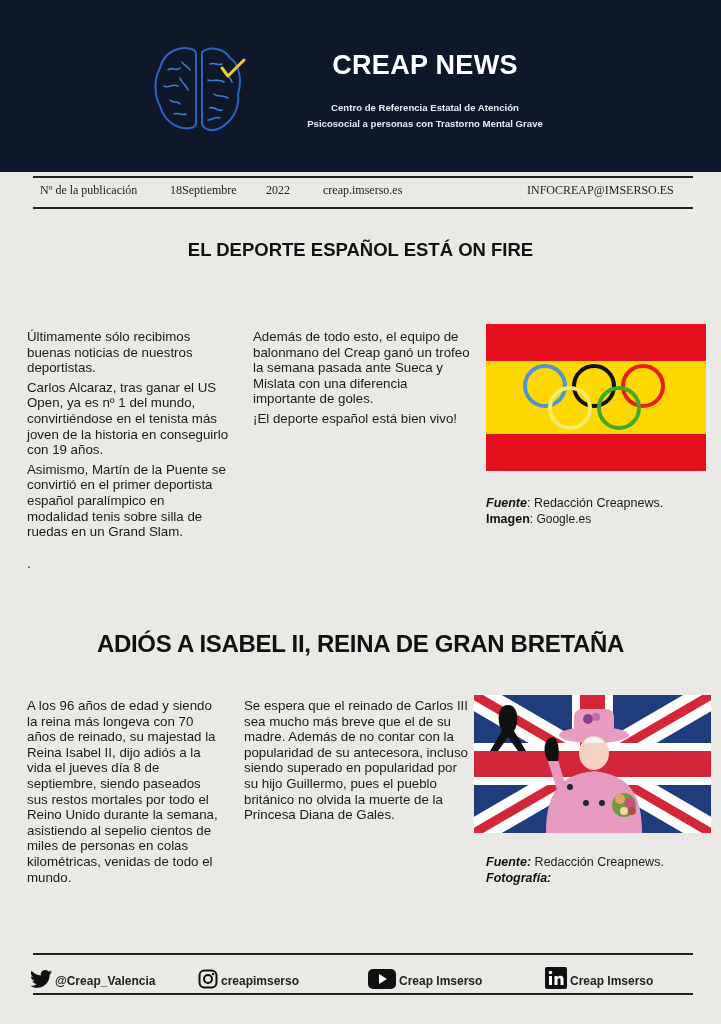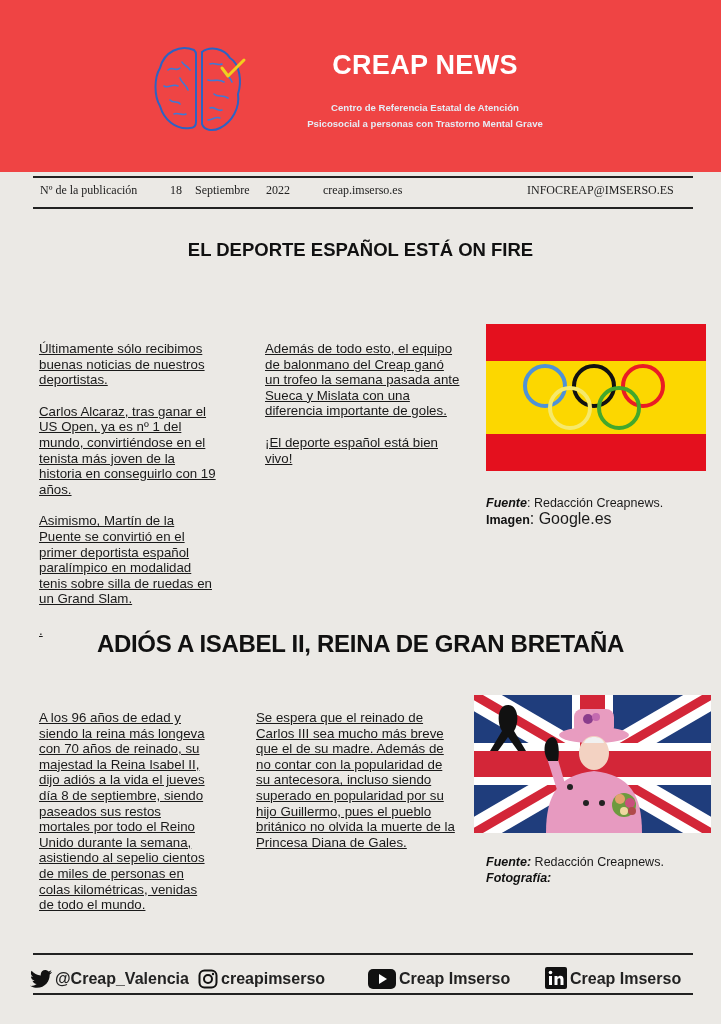--- a/index.html
+++ b/index.html
@@ -5,21 +5,21 @@
     html, body { margin: 0; padding: 0; }
     body {
       width: 721px; height: 1024px; overflow: hidden;
       background: #ebe9e5;
       font-family: "Liberation Sans", sans-serif;
       color: #111;
       position: relative;
     }
     .header {
       position: absolute; left: 0; top: 0; width: 721px; height: 172px;
-      background: #ef4444;
+      background: #0f172a;
     }
     .logo { position: absolute; left: 150px; top: 42px; width: 100px; height: 92px; }
     .brand-title {
       position: absolute; left: 290px; top: 50px; width: 270px; text-align: center;
       color: #fff; font-weight: bold; font-size: 27px; letter-spacing: 0.3px;
     }
     .brand-sub {
       position: absolute; left: 270px; top: 100px; width: 310px; text-align: center;
       color: #e6ecf5; font-family: Liberation Sans, sans-serif; font-weight: bold;
       font-size: 9.6px; line-height: 16px;
@@ -30,28 +30,28 @@
       font-size: 12px; color: #222; font-family: Liberation Serif, serif;
     }
     .meta-row span { position: absolute; top: 0; white-space: nowrap; }
     .section-title {
       position: absolute; left: 0; width: 721px; text-align: center;
       font-weight: bold; color: #111;
     }
     .col {
       position: absolute; font-size: 13.3px; line-height: 15.6px; color: #1a1a1a;
     }
-    .col p { margin: 16px; text-decoration: underline; }
+    .col p { margin: 4px; }
     .caption { position: absolute; font-size: 12.5px; line-height: 16px; color: #1a1a1a; }
     .caption b, .caption i { color: #111; text-align: right; }
     .flag-es { position: absolute; left: 486px; top: 324px; width: 220px; height: 147px; }
     .flag-uk { position: absolute; left: 474px; top: 695px; width: 237px; height: 138px; overflow: hidden; }
     .footer-row { position: absolute; left: 30px; top: 963px; width: 660px; height: 26px; }
     .social { position: absolute; top: 0; height: 26px; display: flex; align-items: flex-end; gap: 3px; }
-    .social-label { font-size: 16px; font-weight: bold; color: #222; padding-bottom: 1px; }
+    .social-label { font-size: 12px; font-weight: bold; color: #222; padding-bottom: 1px; }
     .social svg { display: block; }
   </style>
 </head>
 <body>
 
 <div class="header">
   <svg class="logo" viewBox="0 0 100 92">
     <g fill="none" stroke="#2c63c4" stroke-width="2">
       <path d="M44 8 C30 2 14 10 10 26 C4 36 4 54 10 64 C14 78 26 88 40 86 C44 86 46 84 46 80 L46 12 C46 10 45 9 44 8 Z"></path>
       <path d="M52 10 C60 4 74 6 80 16 C90 22 92 40 88 52 C90 66 82 80 70 86 C62 90 54 88 52 82 L52 10 Z"></path>
@@ -76,21 +76,21 @@
   <div class="brand-sub">
     <div>Centro de Referencia Estatal de Atención</div>
     <div>Psicosocial a personas con Trastorno Mental Grave</div>
   </div>
 </div>
 
 <div class="hr" style="top:176px"></div>
 <div class="meta-row">
   <span style="left:0">Nº de la publicación</span>
   <span style="left:130px">18</span>
-  <span style="left:155px">Septiembre</span>
+  <span style="left:142px">Septiembre</span>
   <span style="left:226px">2022</span>
   <span style="left:283px">creap.imserso.es</span>
   <span style="left:487px">INFOCREAP@IMSERSO.ES</span>
 </div>
 <div class="hr" style="top:207px"></div>
 
 <div class="section-title" style="top:239px;font-size:18.5px">EL DEPORTE ESPAÑOL ESTÁ ON FIRE</div>
 
 <div class="col" style="left:23px;top:325px;width:210px">
   <p>Últimamente sólo recibimos buenas noticias de nuestros deportistas.</p>
@@ -110,21 +110,21 @@
   <g fill="none" stroke-width="4">
     <circle cx="59" cy="62" r="20" stroke="#4f92d6"></circle>
     <circle cx="108" cy="62" r="20" stroke="#111"></circle>
     <circle cx="157" cy="62" r="20" stroke="#ea1b24"></circle>
     <circle cx="84" cy="84" r="20" stroke="#f6e96b"></circle>
     <circle cx="133" cy="84" r="20" stroke="#43a82c"></circle>
   </g>
 </svg>
 <div class="caption" style="left:486px;top:495px;width:230px">
   <div><b><i>Fuente</i></b><span>: Redacción Creapnews.</span></div>
-  <div><b>Imagen</b><span style="font-size:16px">: Google.es</span></div>
+  <div><b>Imagen</b><span style="font-size:12px">: Google.es</span></div>
 </div>
 
 <div class="section-title" style="top:630px;font-size:24px;font-family:'Liberation Sans Narrow','Liberation Sans',sans-serif;letter-spacing:-0.3px">ADIÓS A ISABEL II, REINA DE GRAN BRETAÑA</div>
 
 <div class="col" style="left:23px;top:694px;width:200px">
   <p>A los 96 años de edad y siendo la reina más longeva con 70 años de reinado, su majestad la Reina Isabel II, dijo adiós a la vida el jueves día 8 de septiembre, siendo paseados sus restos mortales por todo el Reino Unido durante la semana, asistiendo al sepelio cientos de miles de personas en colas kilométricas, venidas de todo el mundo.</p>
 </div>
 
 <div class="col" style="left:240px;top:694px;width:236px">
   <p>Se espera que el reinado de Carlos III sea mucho más breve que el de su madre. Además de no contar con la popularidad de su antecesora, incluso siendo superado en popularidad por su hijo Guillermo, pues el pueblo británico no olvida la muerte de la Princesa Diana de Gales.</p>

